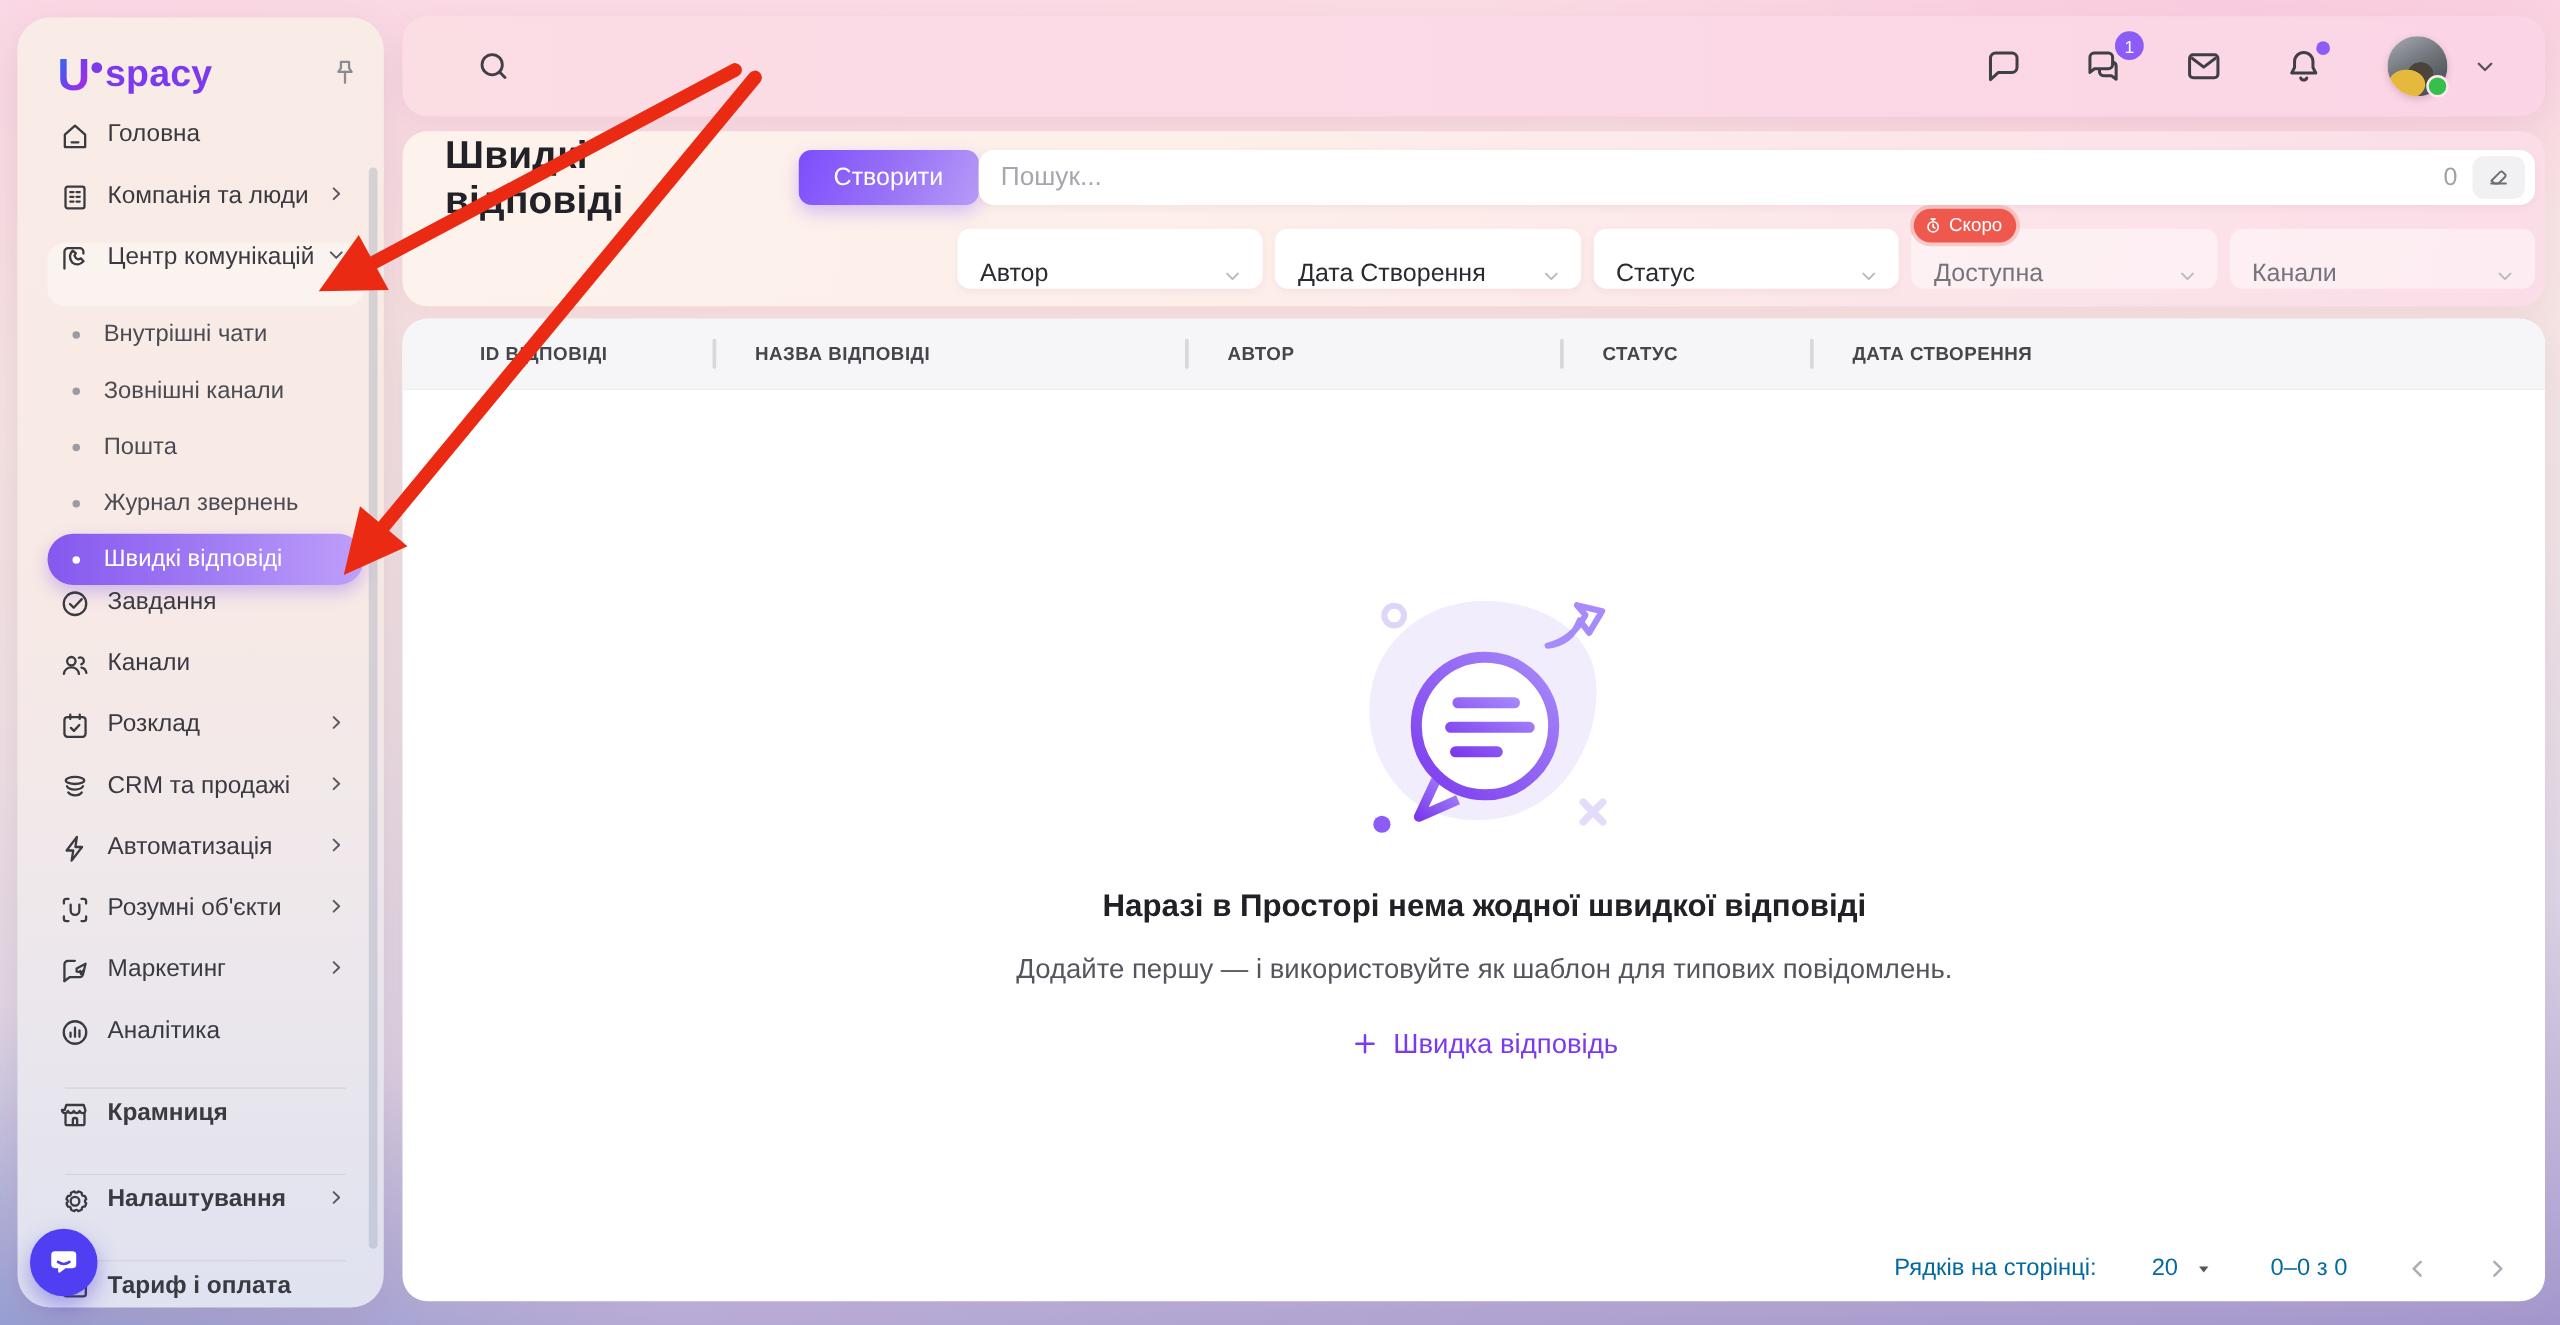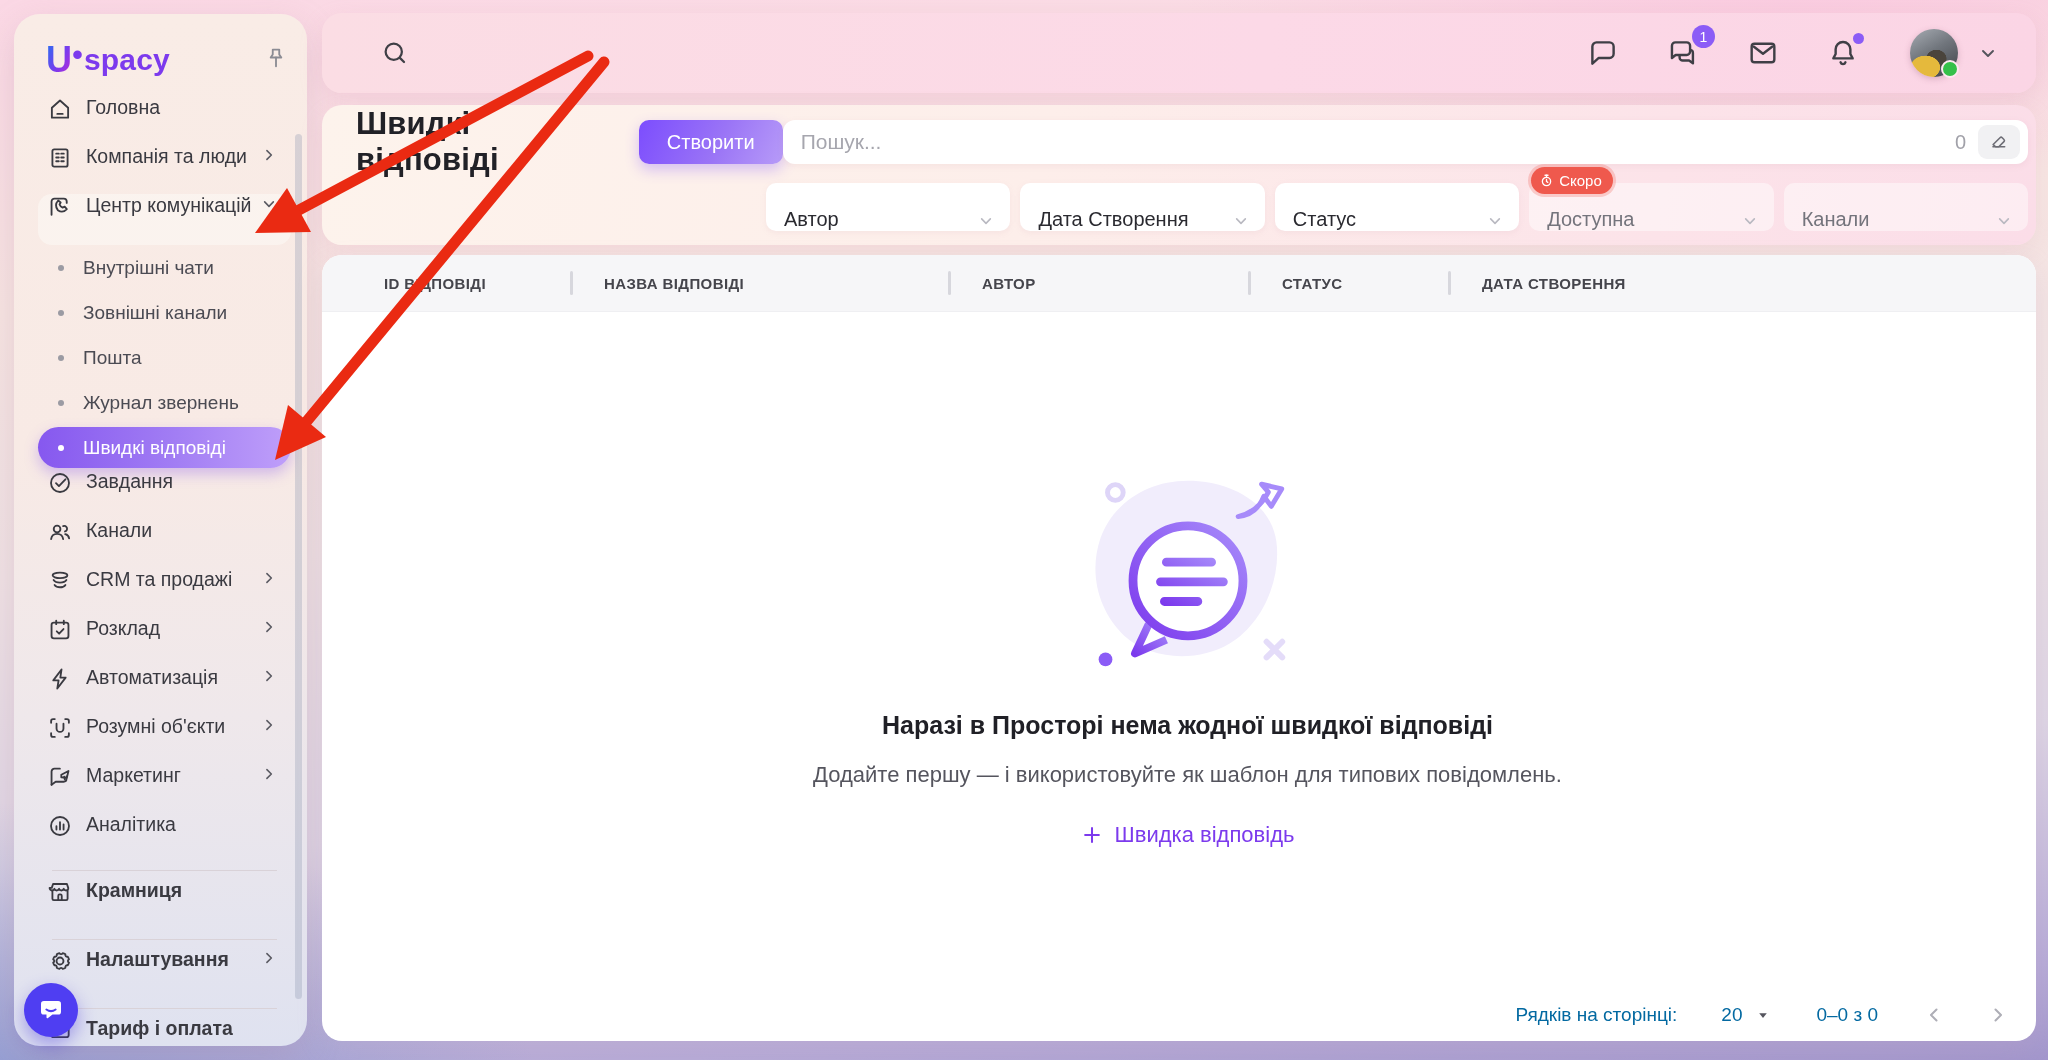--- a/index.html
+++ b/index.html
@@ -230,41 +230,41 @@
             <path d="M14.9 6.6a2.6 2.6 0 1 1 1.7 4.9"></path>
             <path d="M16.8 13.9c2 .4 3.3 1.8 3.6 3.9"></path>
           </svg>
         </span>
        <span>Канали</span>
 
      </div>
       <div class="nav-item">
        <span class="nicon">
           <svg viewBox="0 0 24 24" fill="none" stroke="currentColor" stroke-width="1.7" stroke-linecap="round" stroke-linejoin="round">
+            <rect x="4.2" y="5.2" width="15.6" height="14.6" rx="2.2"></rect>
+            <path d="M8.5 3.4v3.2M15.5 3.4v3.2"></path>
+            <path d="m9 13.2 2.2 2.2 4-4.3"></path>
+          </svg>
+        </span>
+       <span>Розклад</span>
+       <span class="nchev">
+          <svg viewBox="0 0 24 24" fill="none" stroke="currentColor" stroke-width="1.9" stroke-linecap="round" stroke-linejoin="round">
+            <path d="m9.5 6.8 5.3 5.2-5.3 5.2"></path>
+          </svg>
+        </span>
+     </div>
+      <div class="nav-item">
+       <span class="nicon">
+          <svg viewBox="0 0 24 24" fill="none" stroke="currentColor" stroke-width="1.7" stroke-linecap="round" stroke-linejoin="round">
             <ellipse cx="12" cy="6.8" rx="6.8" ry="2.6"></ellipse>
             <path d="M6.1 11.1c.9 1.4 3.2 2.4 5.9 2.4s5-.9 5.9-2.4"></path>
             <path d="M7 15.6c.9 1.3 2.8 2.2 5 2.2s4.1-.8 5-2.2"></path>
           </svg>
         </span>
        <span>CRM та продажі</span>
-       <span class="nchev">
-          <svg viewBox="0 0 24 24" fill="none" stroke="currentColor" stroke-width="1.9" stroke-linecap="round" stroke-linejoin="round">
-            <path d="m9.5 6.8 5.3 5.2-5.3 5.2"></path>
-          </svg>
-        </span>
-     </div>
-      <div class="nav-item">
-       <span class="nicon">
-          <svg viewBox="0 0 24 24" fill="none" stroke="currentColor" stroke-width="1.7" stroke-linecap="round" stroke-linejoin="round">
-            <rect x="4.2" y="5.2" width="15.6" height="14.6" rx="2.2"></rect>
-            <path d="M8.5 3.4v3.2M15.5 3.4v3.2"></path>
-            <path d="m9 13.2 2.2 2.2 4-4.3"></path>
-          </svg>
-        </span>
-       <span>Розклад</span>
        <span class="nchev">
           <svg viewBox="0 0 24 24" fill="none" stroke="currentColor" stroke-width="1.9" stroke-linecap="round" stroke-linejoin="round">
             <path d="m9.5 6.8 5.3 5.2-5.3 5.2"></path>
           </svg>
         </span>
      </div>
       <div class="nav-item">
        <span class="nicon">
           <svg viewBox="0 0 24 24" fill="none" stroke="currentColor" stroke-width="1.7" stroke-linecap="round" stroke-linejoin="round">
             <path d="M13.4 3.2 5.8 13.3h4.9l-1.2 7.5 7.7-10.1h-4.9z"></path>

